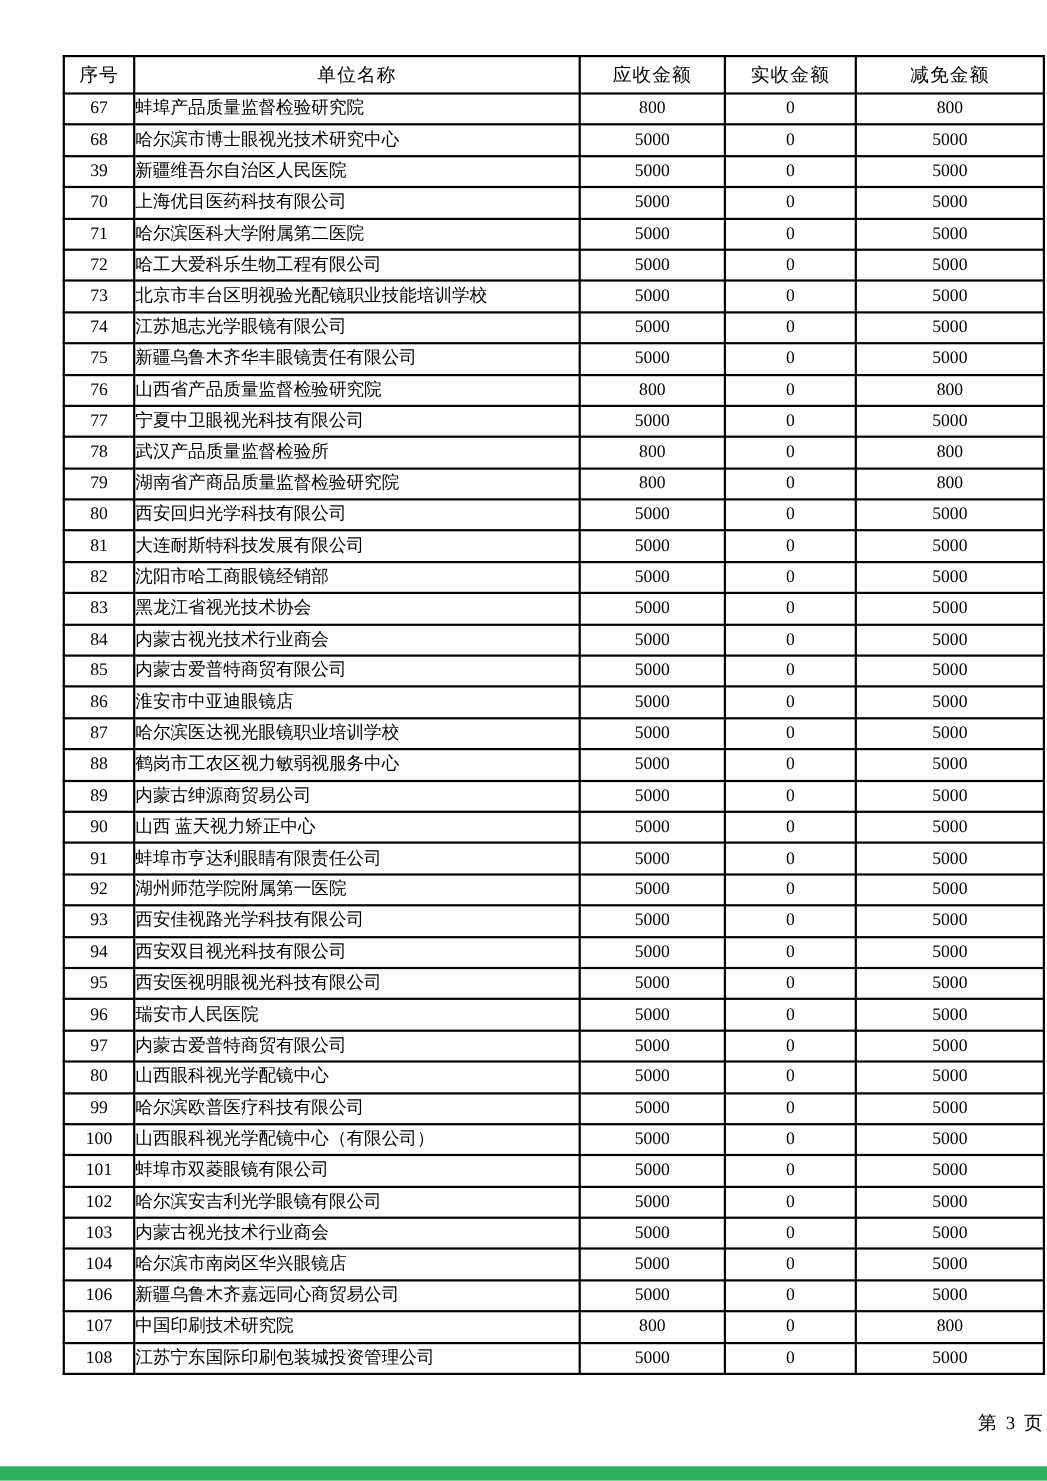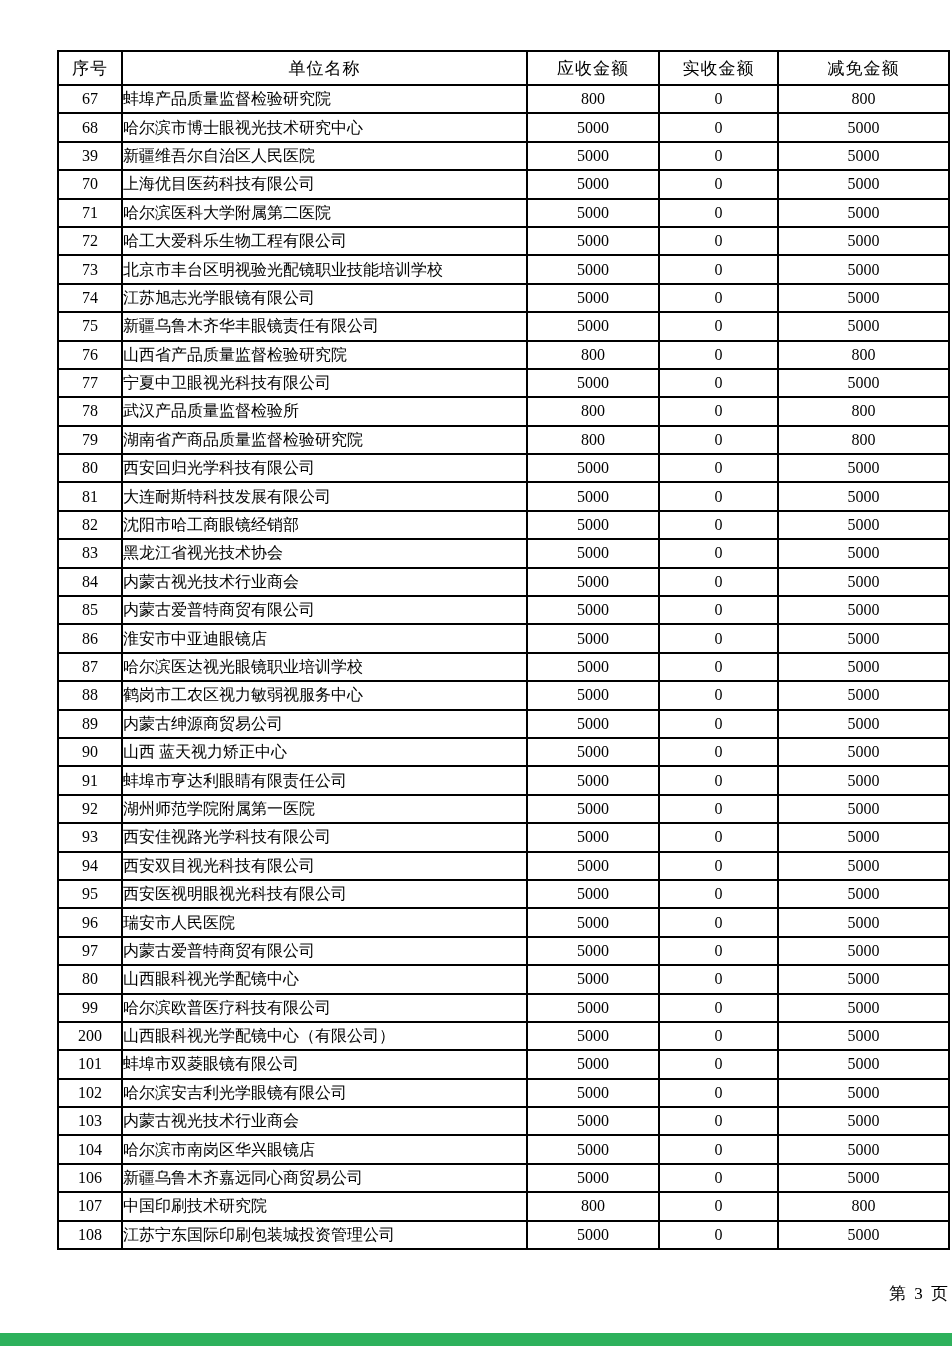--- a/index.html
+++ b/index.html
@@ -316,21 +316,21 @@
           <td class="c4">5000</td>
         </tr>
         <tr>
           <td class="c0">99</td>
           <td class="c1">哈尔滨欧普医疗科技有限公司</td>
           <td class="c2">5000</td>
           <td class="c3">0</td>
           <td class="c4">5000</td>
         </tr>
         <tr>
-          <td class="c0">200</td>
+          <td class="c0">100</td>
           <td class="c1">山西眼科视光学配镜中心（有限公司）</td>
           <td class="c2">5000</td>
           <td class="c3">0</td>
           <td class="c4">5000</td>
         </tr>
         <tr>
           <td class="c0">101</td>
           <td class="c1">蚌埠市双菱眼镜有限公司</td>
           <td class="c2">5000</td>
           <td class="c3">0</td>

